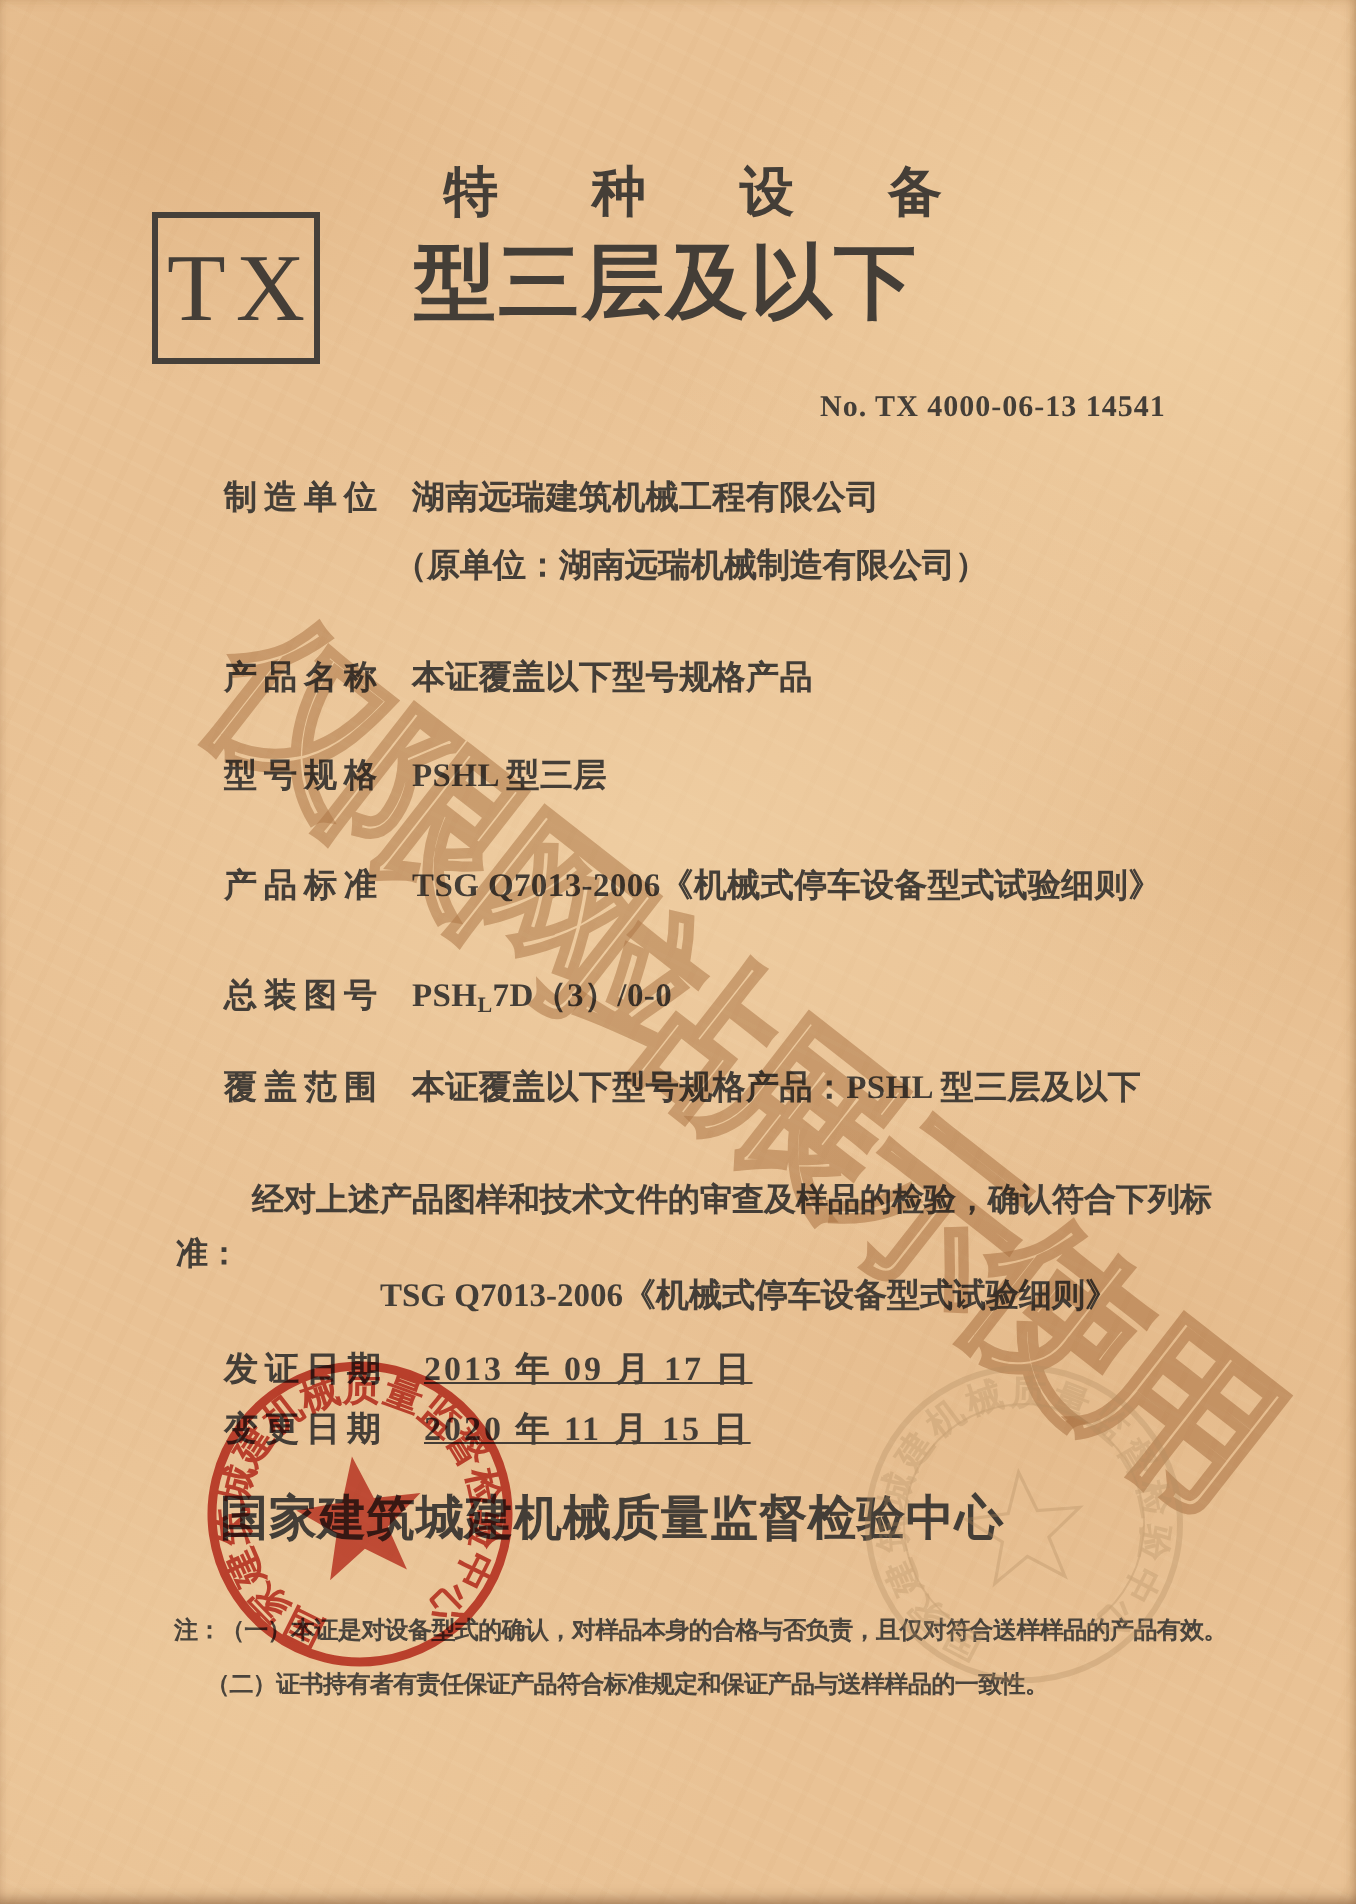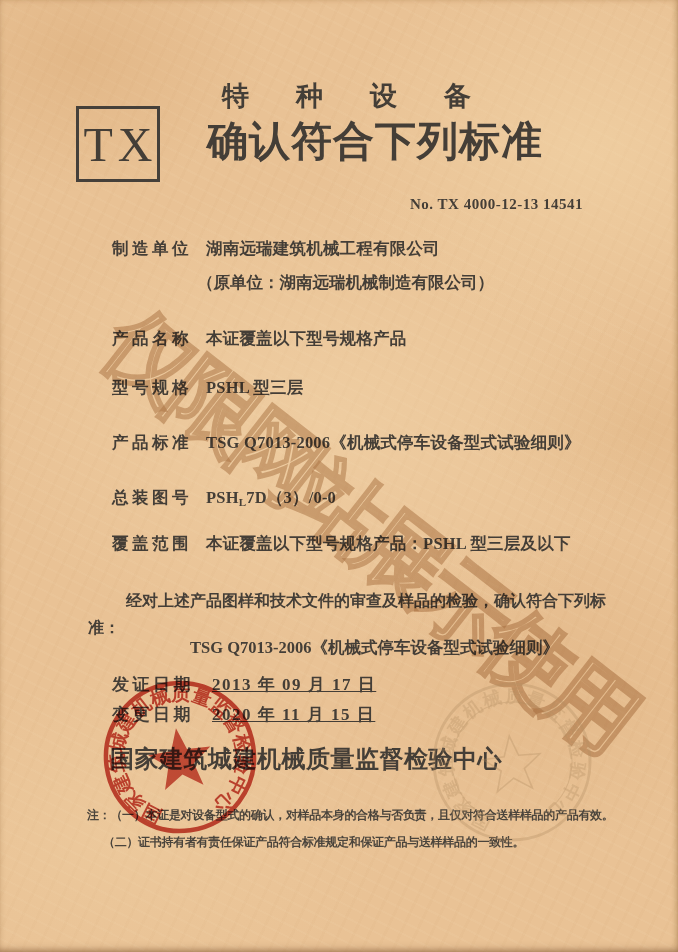--- a/index.html
+++ b/index.html
@@ -52,22 +52,22 @@
 </style>
 </head>
 <body>
 
 <div id="paper">
 
   <div id="tx-box" class="abs ink">
     <span>TX</span>
   </div>
   <div id="cat-title" class="abs ink">特种设备</div>
-  <div id="main-title" class="abs ink">确认符合下列标准</div>
-  <div id="cert-no" class="abs ink">No. TX 4000-12-13 14541</div>
+  <div id="main-title" class="abs ink">型三层及以下</div>
+  <div id="cert-no" class="abs ink">No. TX 4000-06-13 14541</div>
 
   <div class="abs row ink" style="top:238px">
     <span class="lbl">制造单位</span>
     <span class="val">湖南远瑞建筑机械工程有限公司</span>
   </div>
   <div id="former" class="abs ink">（原单位：湖南远瑞机械制造有限公司）</div>
 
   <div class="abs row ink" style="top:328px">
     <span class="lbl">产品名称</span>
     <span class="val">本证覆盖以下型号规格产品</span>

